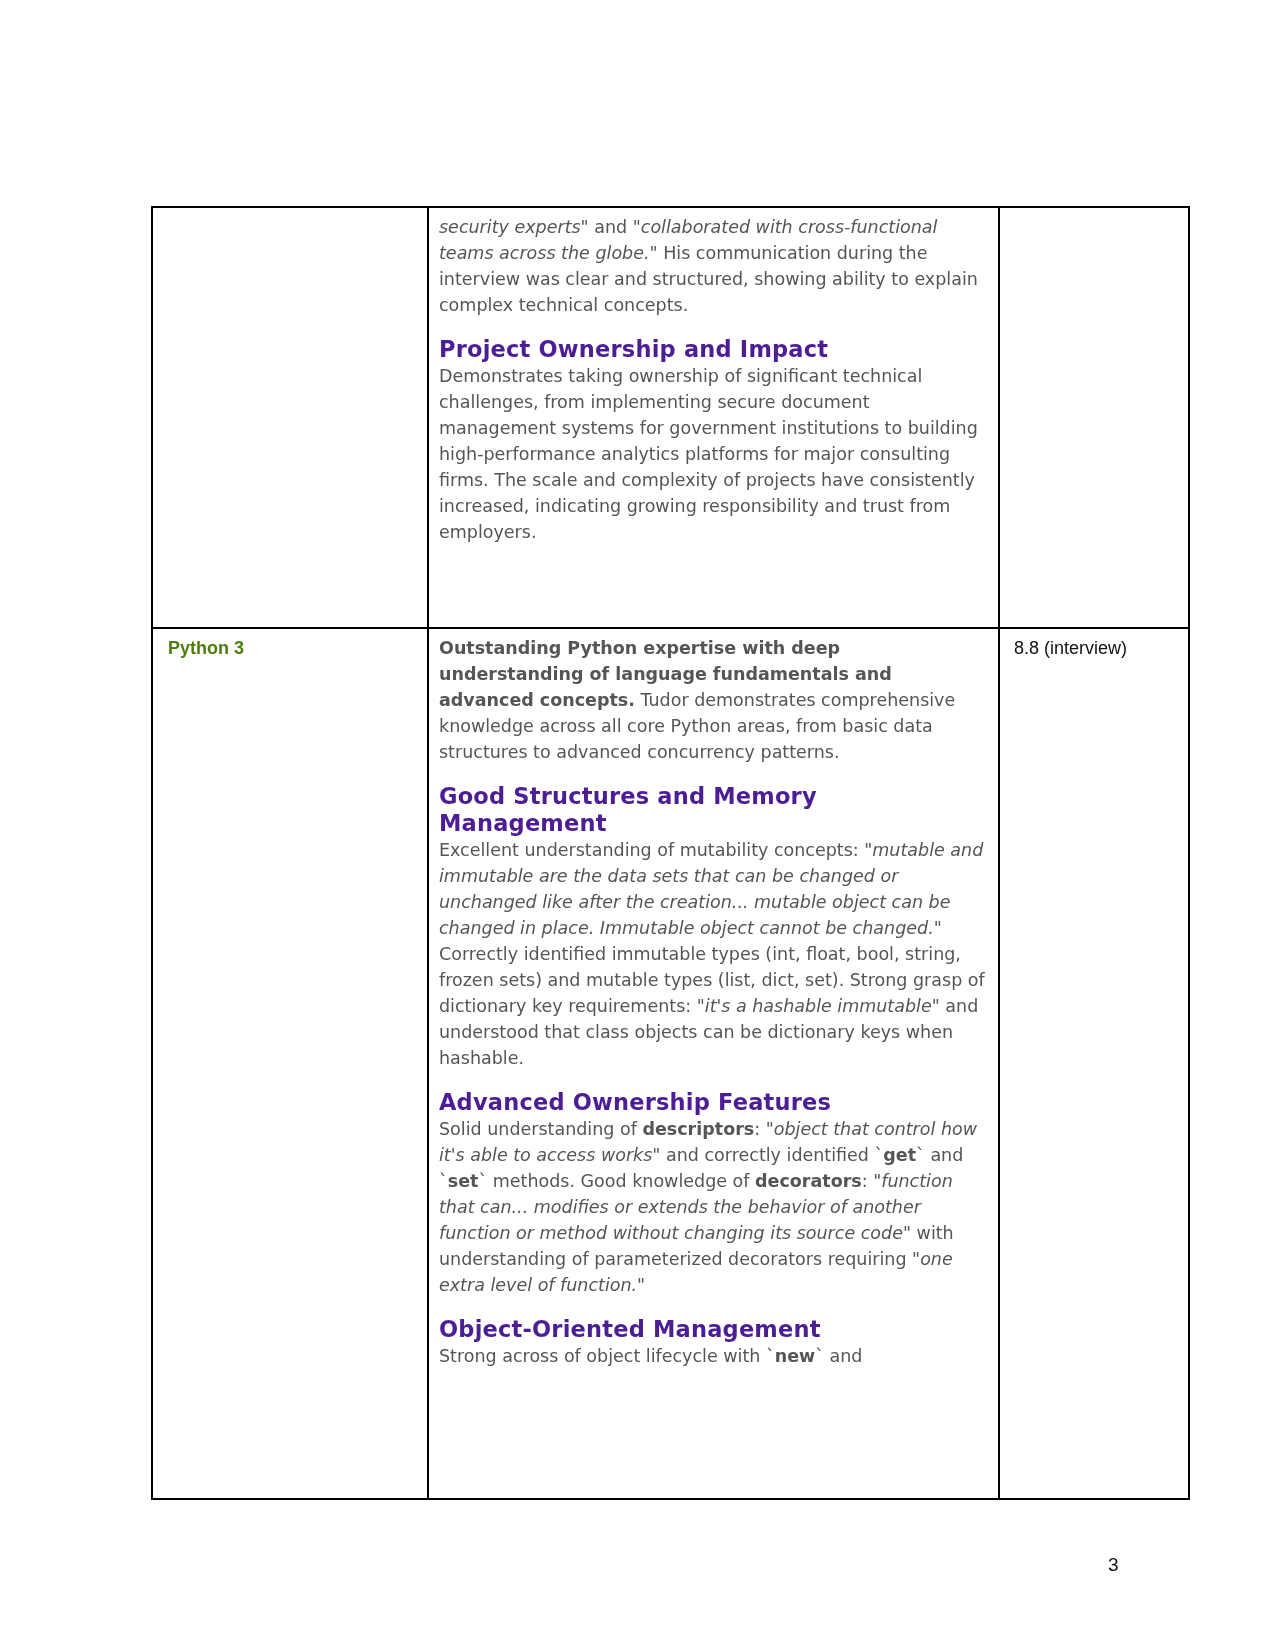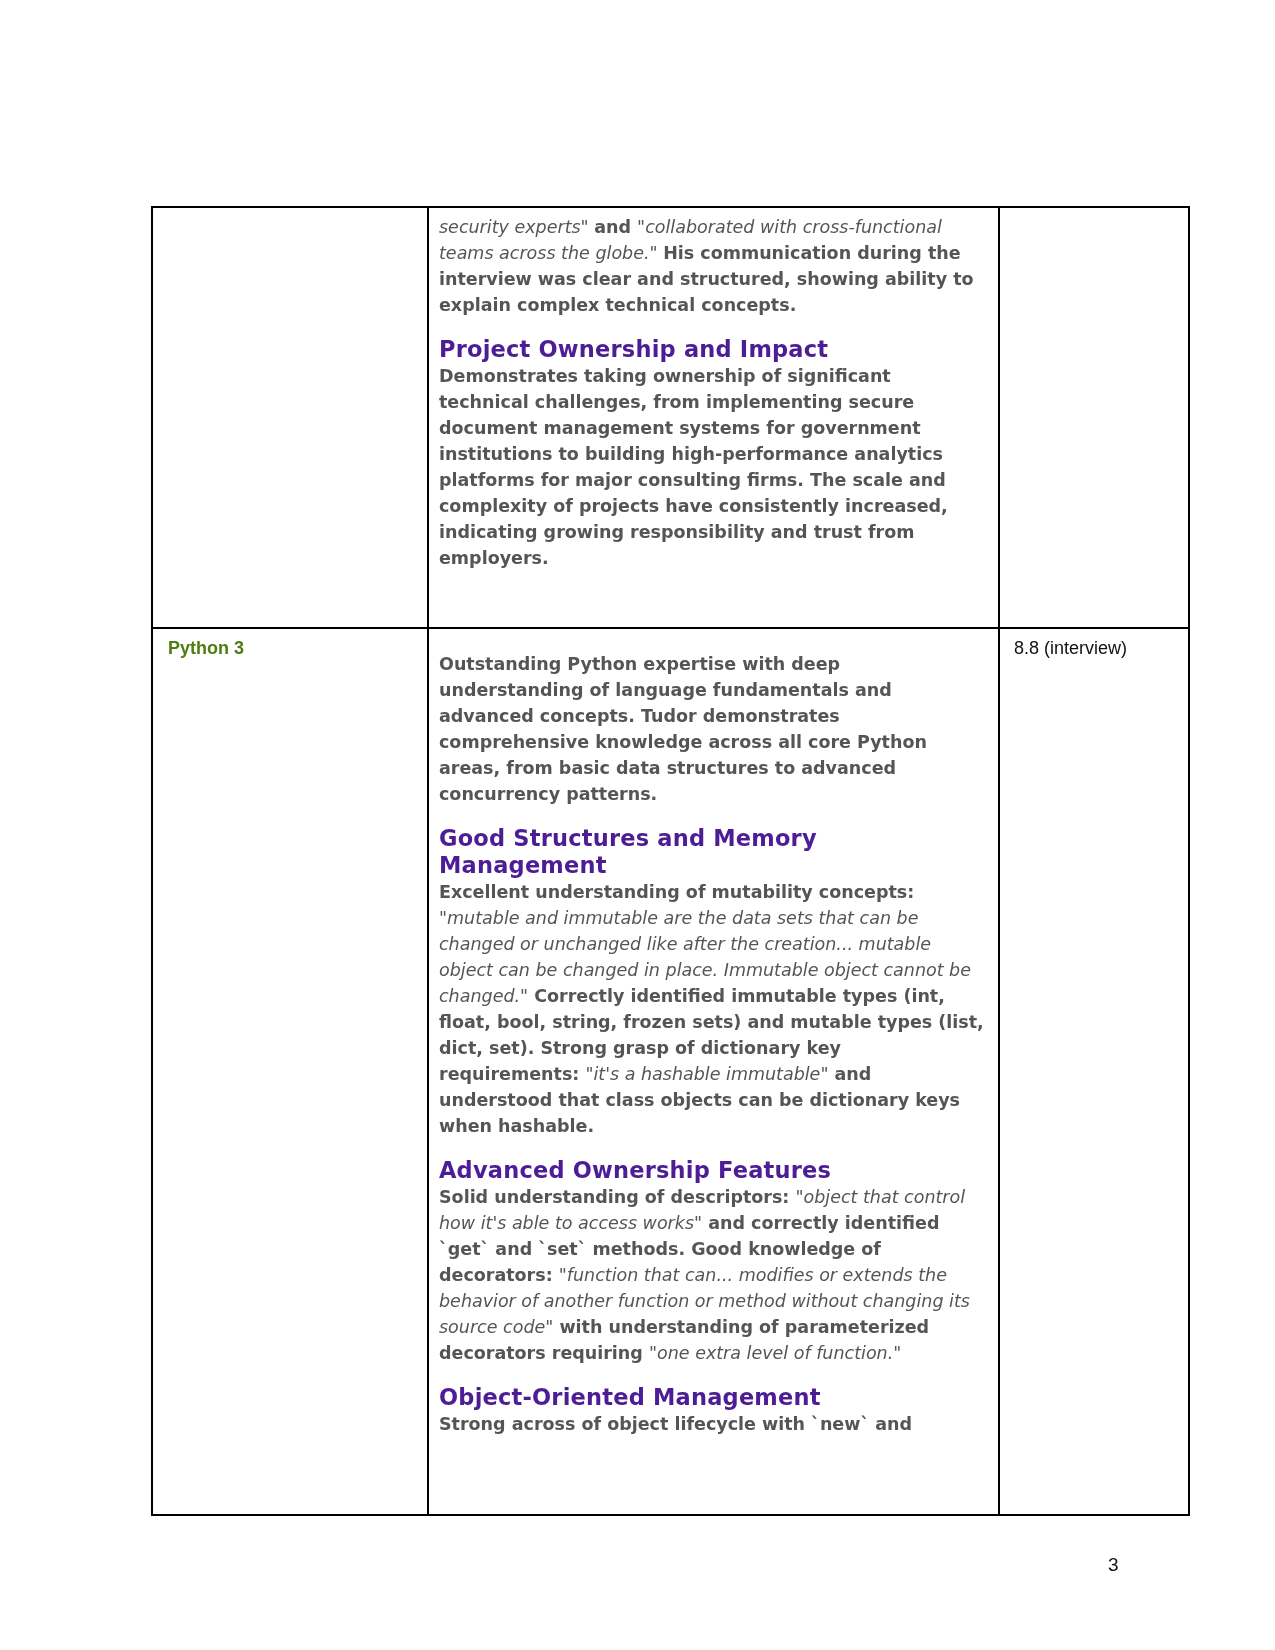--- a/index.html
+++ b/index.html
@@ -48,32 +48,32 @@
   }
   td.score-cell {
     padding: 8px 6px 16px 14px;
     font-family: "Liberation Sans", sans-serif;
     font-size: 18px;
     color: #111111;
     line-height: 22px;
   }
   .rich-content { overflow: hidden; }
   .rc-row1 { height: 407px; }
-  .rc-row2 { height: 857px; margin-top: 16px; }
+  .rc-row2 { height: 857px; }
   .rt-para { margin: 0; }
   .rt-heading {
     margin: 18px 0 0 0;
     font-size: 22.5px;
     line-height: 27px;
     font-weight: bold;
     color: #4c1d95;
     letter-spacing: 0.2px;
   }
   .rich-content > div:first-child { margin-top: 0; }
-  .seg-normal { font-style: normal; font-weight: bold; }
+  .seg-normal { font-style: normal; font-weight: normal; }
   .seg-italic { font-style: italic; }
   .seg-bold { font-weight: bold; }
   .page-number {
     position: absolute;
     left: 1108px;
     top: 1554px;
     font-family: "Liberation Sans", sans-serif;
     font-size: 19px;
     color: #111111;
   }

